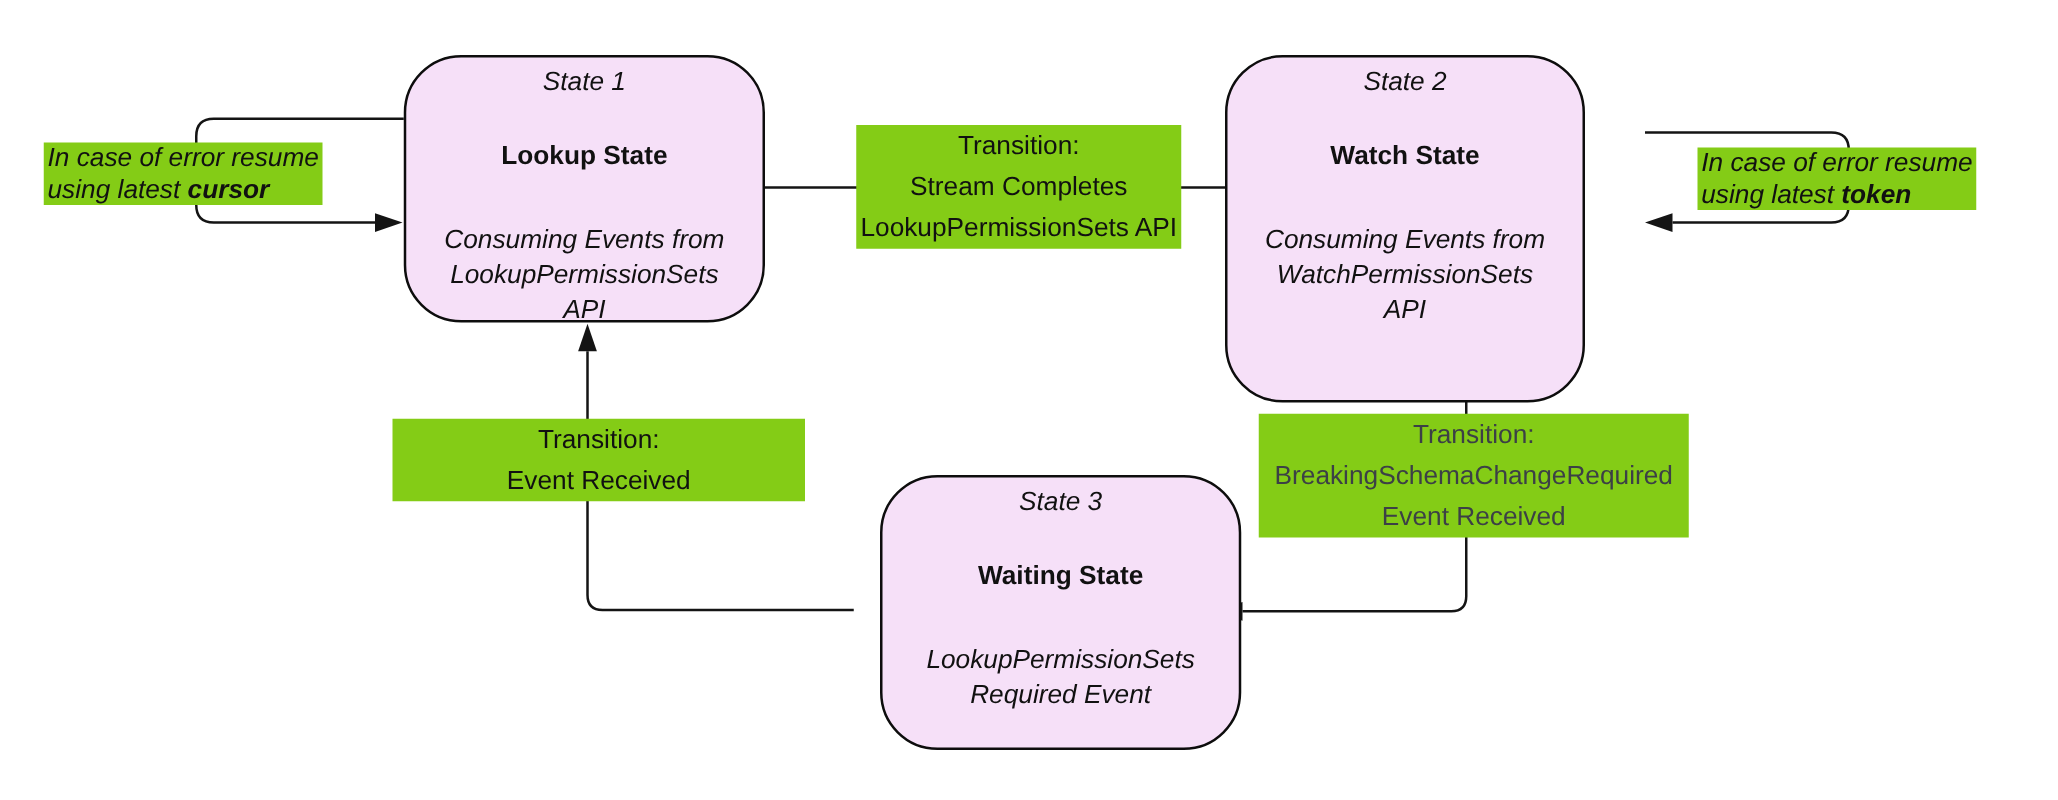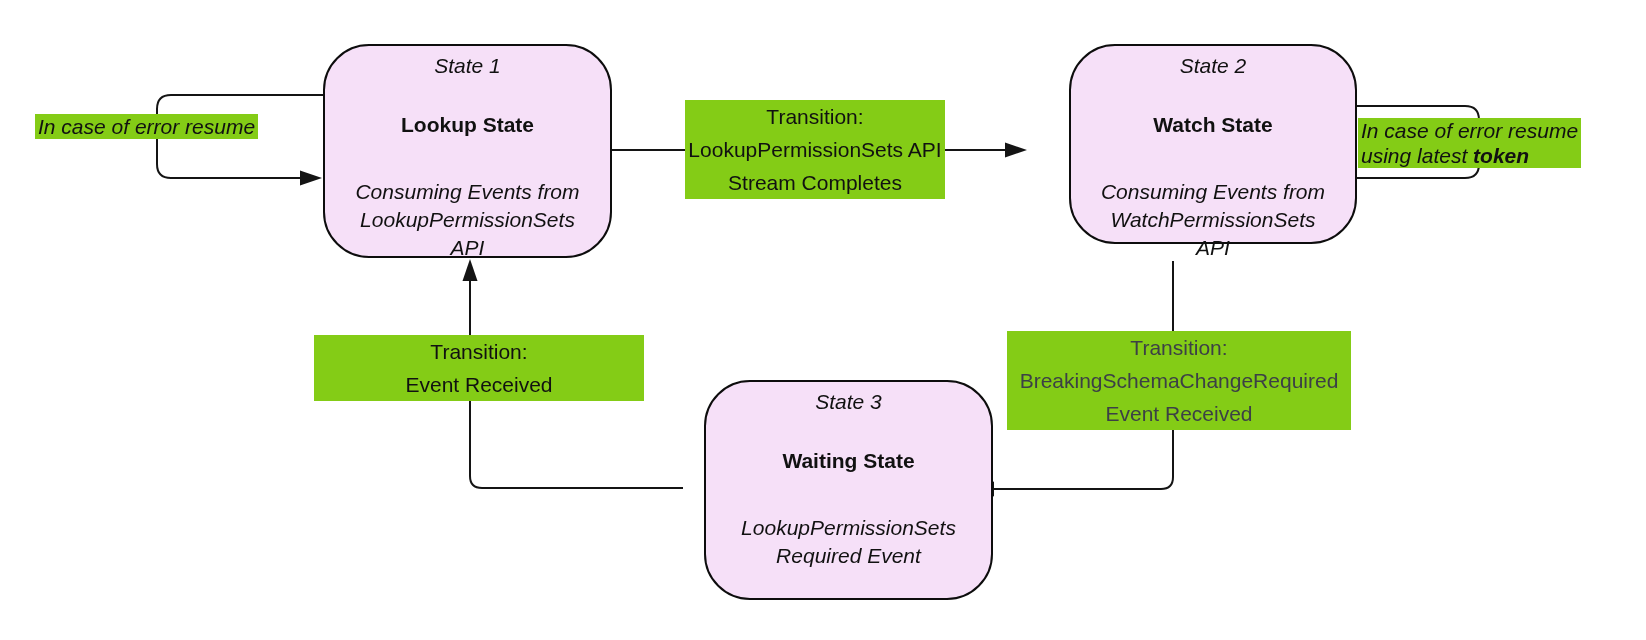--- a/index.html
+++ b/index.html
@@ -115,58 +115,59 @@
   <div class="state-box" style="left:323px; top:44px; width:289px; height:214px;">
     <div class="state-title">State 1</div>
     <div class="state-name">Lookup State</div>
     <div class="state-desc">
       <div>Consuming Events from</div>
       <div>LookupPermissionSets</div>
       <div>API</div>
     </div>
   </div>
 
-  <div class="state-box" style="left:1069px; top:44px; width:288px; height:200px;">
+  <div class="state-box" style="left:980px; top:44px; width:288px; height:278px;">
     <div class="state-title">State 2</div>
     <div class="state-name">Watch State</div>
     <div class="state-desc">
       <div>Consuming Events from</div>
       <div>WatchPermissionSets</div>
       <div>API</div>
     </div>
   </div>
 
   <div class="state-box" style="left:704px; top:380px; width:289px; height:220px;">
     <div class="state-title">State 3</div>
     <div class="state-name">Waiting State</div>
     <div class="state-desc">
       <div>LookupPermissionSets</div>
       <div>Required Event</div>
     </div>
   </div>
 
   <div class="t-label" style="left:685px; top:100px; width:260px;">
     <div>Transition:</div>
+    <div>Stream Completes</div>
     <div>LookupPermissionSets API</div>
-    <div>Stream Completes</div>
   </div>
 
   <div class="t-label muted" style="left:1007px; top:331px; width:344px;">
     <div>Transition:</div>
     <div>BreakingSchemaChangeRequired</div>
     <div>Event Received</div>
   </div>
 
   <div class="t-label" style="left:314px; top:335px; width:330px;">
     <div>Transition:</div>
     <div>Event Received</div>
   </div>
 
   <div class="annotation" style="left:35px; top:114px;">
     <div>In case of error resume</div>
+    <div><span>using latest </span><b>cursor</b></div>
   </div>
 
   <div class="annotation" style="left:1358px; top:118px;">
     <div>In case of error resume</div>
     <div><span>using latest </span><b>token</b></div>
   </div>
 
 </div>
 
 </body></html>

